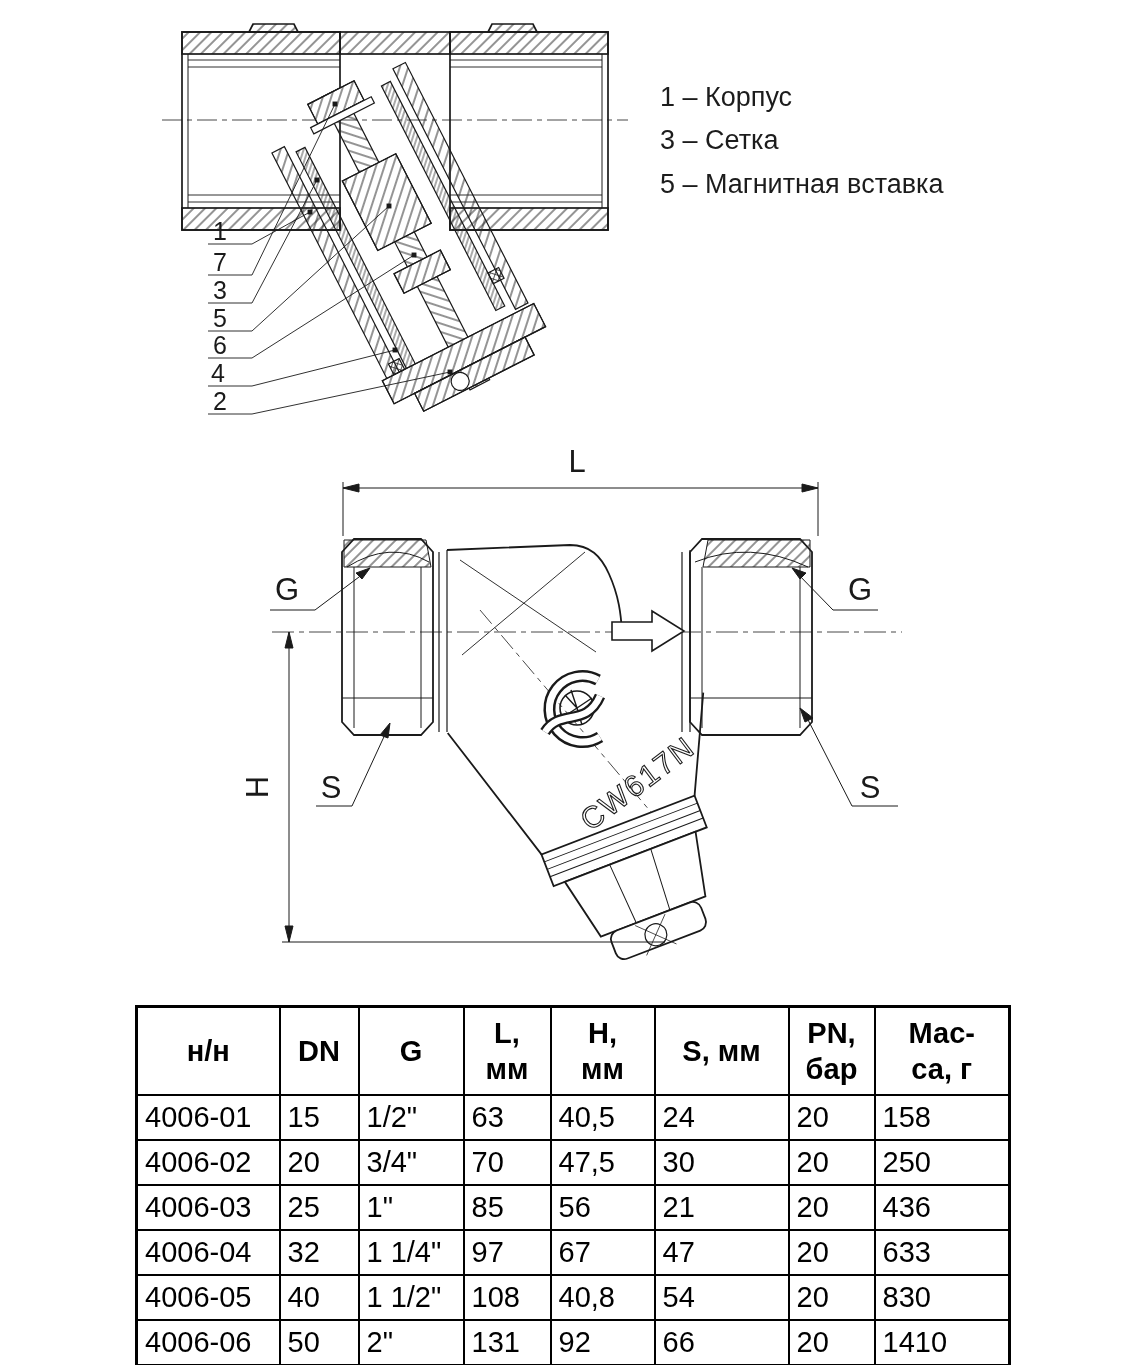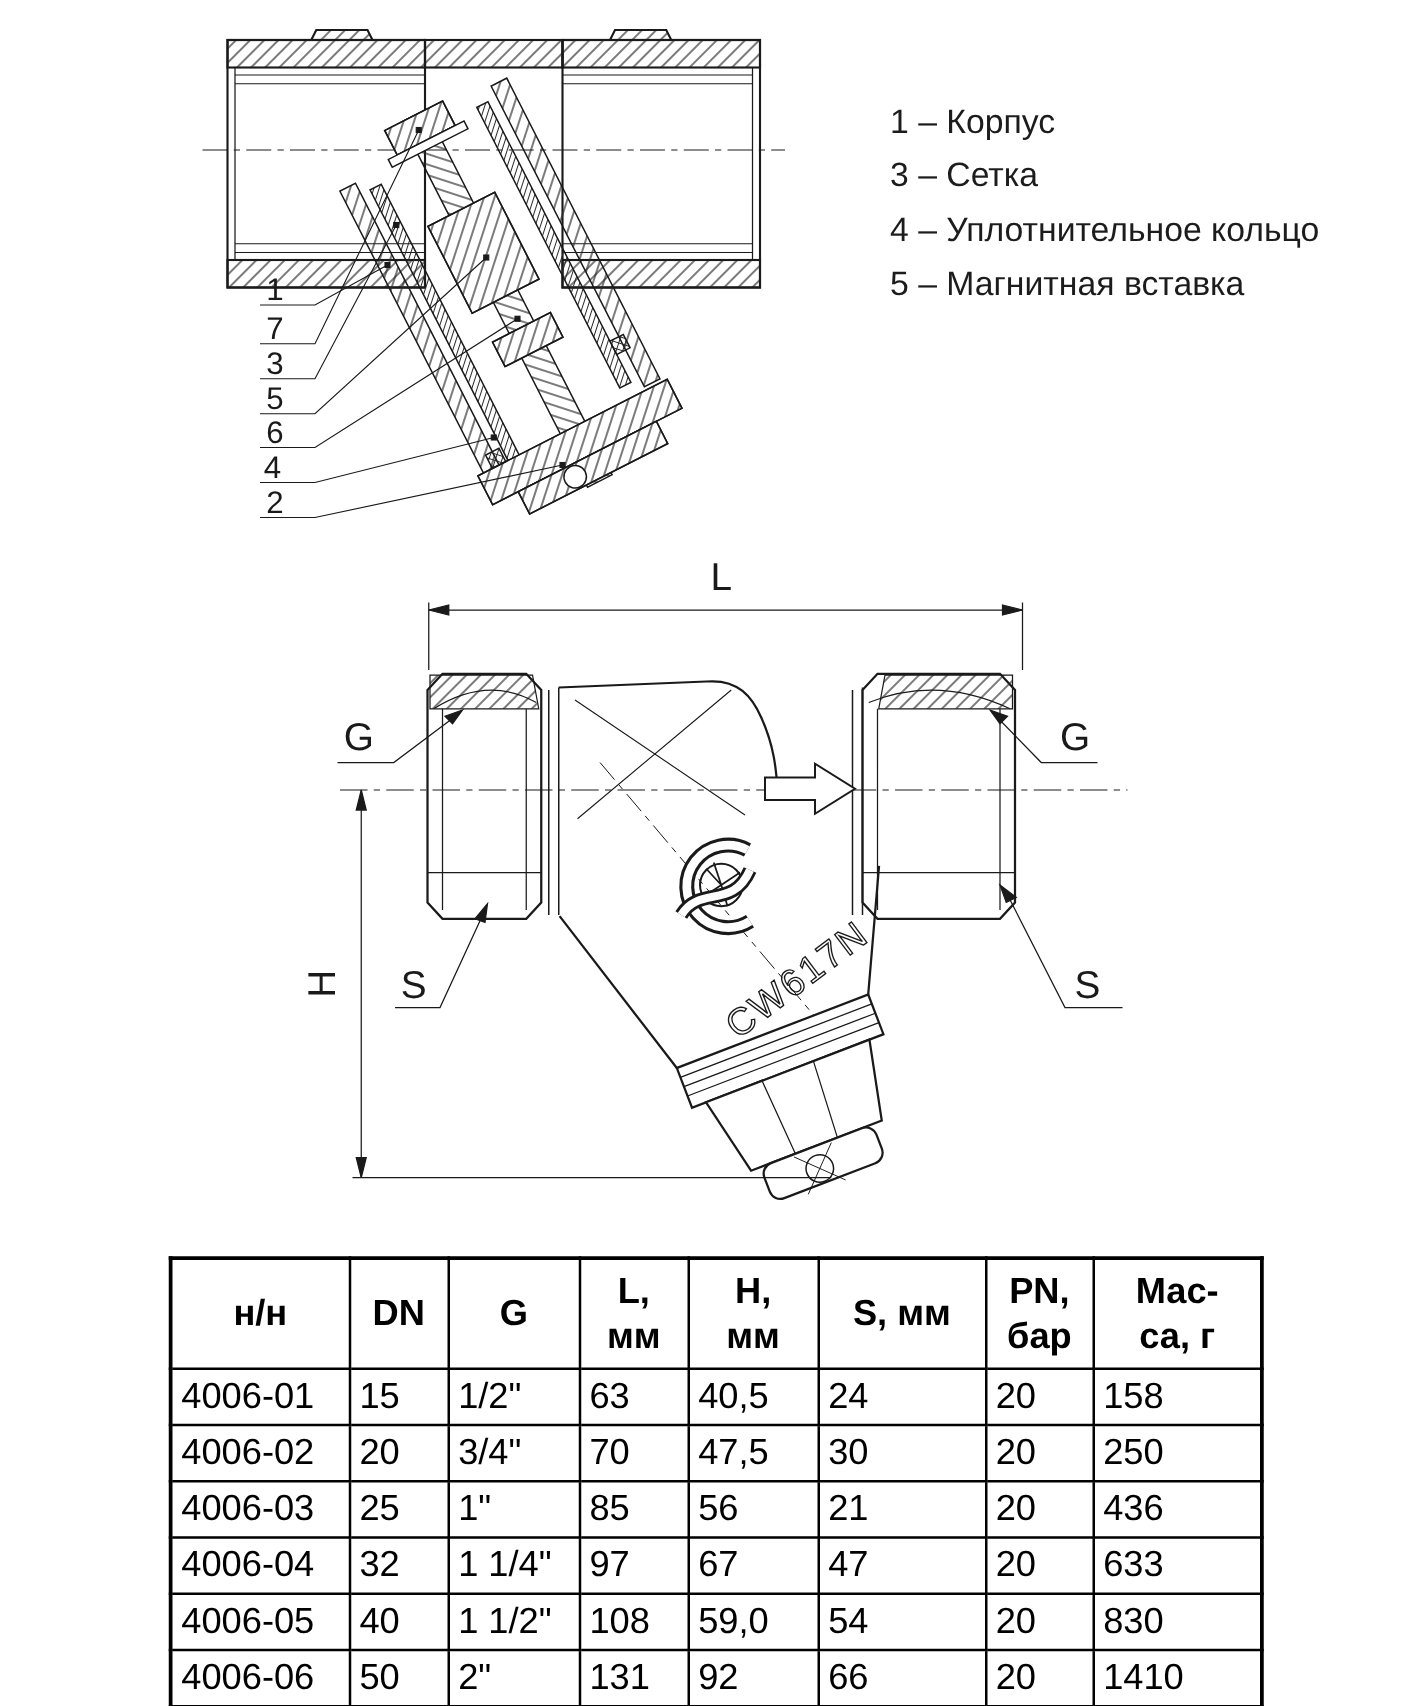--- a/index.html
+++ b/index.html
@@ -1,19 +1,19 @@
 <!DOCTYPE html>
 <html><head>
 <meta charset="utf-8">
 <style>
   html,body{margin:0;padding:0;background:#ffffff;}
   .page{position:relative;width:1142px;height:1365px;background:#ffffff;overflow:hidden;
         font-family:"Liberation Sans",sans-serif;color:#1a1a1a;}
   svg text{font-family:"Liberation Sans",sans-serif;}
-  .legend{position:absolute;left:712px;top:76px;width:360px;}
+  .legend{position:absolute;left:660px;top:76px;width:360px;}
   .legend-item{height:43.4px;line-height:43.4px;font-size:27px;color:#1c1c1c;white-space:nowrap;}
   .spec-table{position:absolute;left:135px;top:1005px;width:873px;border-collapse:collapse;
               table-layout:fixed;background:#fff;}
   .spec-table th,.spec-table td{border:2px solid #000;font-size:29px;color:#000;overflow:hidden;}
   .spec-table{border:3px solid #000;}
   .spec-table th{font-weight:bold;text-align:center;height:86px;white-space:pre-line;line-height:1.25;padding:0 2px;}
   .spec-table td{height:43px;text-align:left;padding:0 0 0 7px;font-weight:400;vertical-align:middle;line-height:1;}
 </style>
 </head>
 <body>
@@ -114,21 +114,20 @@
       <text x="63" y="307">5</text>
       <text x="63" y="334">6</text>
       <text x="61" y="362">4</text>
       <text x="63" y="390">2</text>
     </g>
   </svg>
 
   <div class="legend" id="legend">
       <div class="legend-item">1 – Корпус</div>
       <div class="legend-item">3 – Сетка</div>
-      <div class="legend-item">4 – Уплотнительное кольцо</div>
       <div class="legend-item">5 – Магнитная вставка</div>
     </div>
 
   <svg style="position:absolute;left:230px;top:440px;" width="690" height="530" viewBox="0 0 690 530">
 
     <g stroke="#1a1a1a" stroke-width="1" fill="none">
       <line x1="113" y1="48" x2="588" y2="48"></line>
       <line x1="113" y1="42" x2="113" y2="96"></line>
       <line x1="588" y1="42" x2="588" y2="96"></line>
       <polygon points="113,48 129,44 129,52" fill="#1a1a1a"></polygon>
@@ -299,21 +298,21 @@
           <td>67</td>
           <td>47</td>
           <td>20</td>
           <td>633</td>
         </tr>
         <tr>
           <td>4006-05</td>
           <td>40</td>
           <td>1 1/2"</td>
           <td>108</td>
-          <td>59,0</td>
+          <td>40,8</td>
           <td>54</td>
           <td>20</td>
           <td>830</td>
         </tr>
         <tr>
           <td>4006-06</td>
           <td>50</td>
           <td>2"</td>
           <td>131</td>
           <td>92</td>

